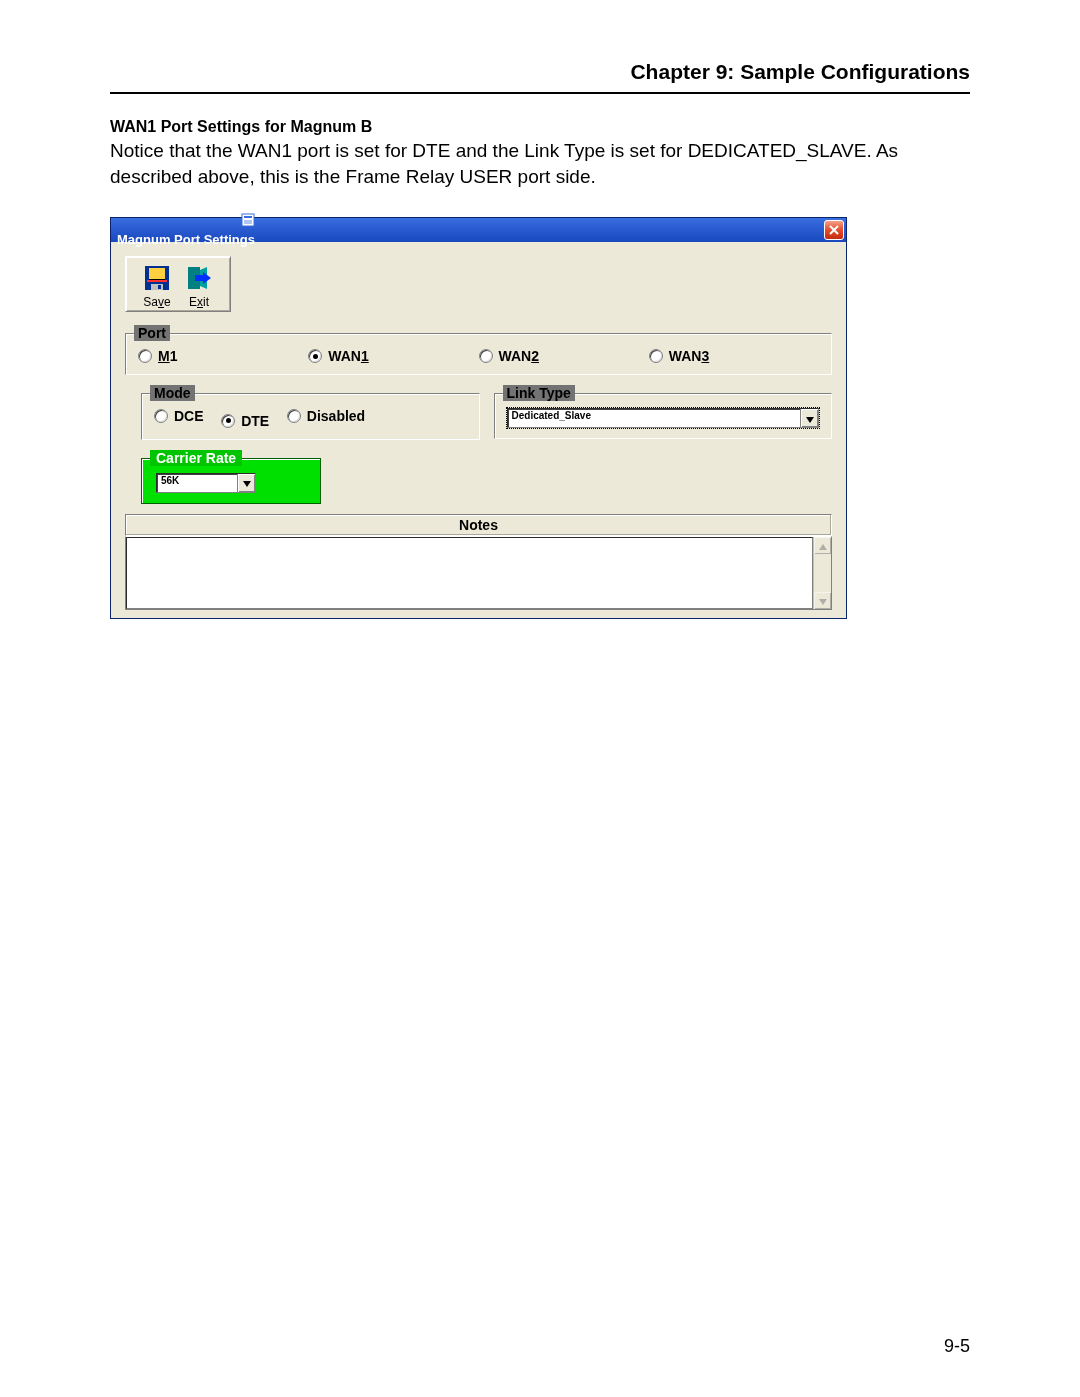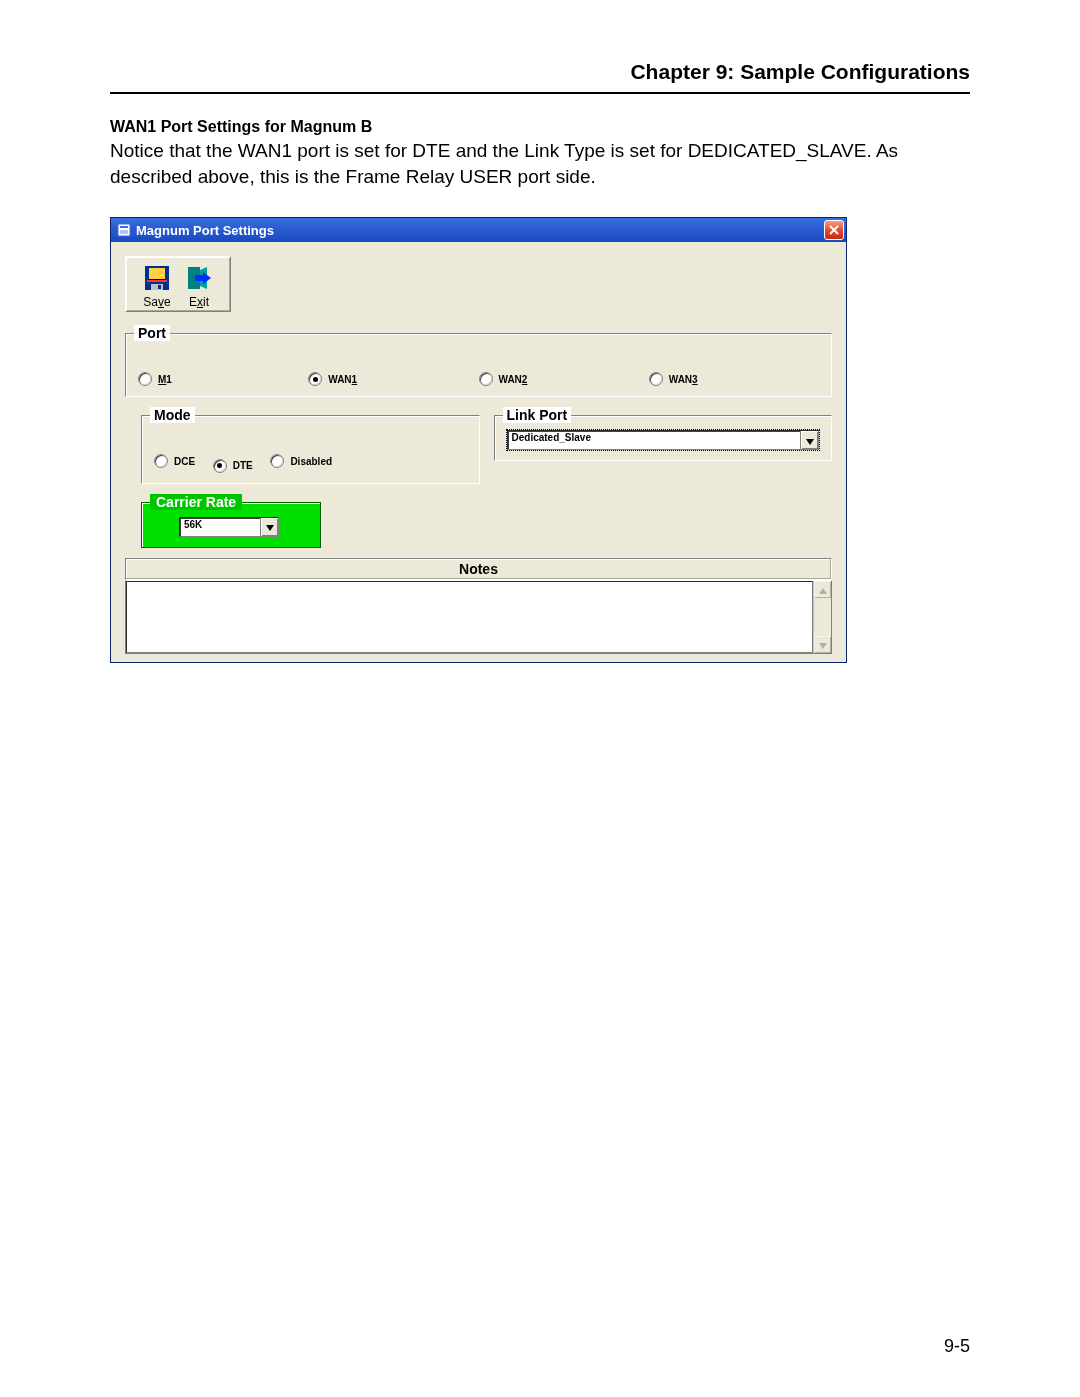--- a/index.html
+++ b/index.html
@@ -54,21 +54,21 @@
   }
   .titlebar {
     height: 24px;
     background: linear-gradient(to bottom, #3a6ee0 0%, #2a5bd0 45%, #1a49bf 100%);
     display: flex;
     align-items: center;
     justify-content: space-between;
     padding: 0 2px 0 6px;
     color: #fff;
   }
-  .titlebar-left { display: flex; align-items: flex-start; gap: 5px; }
+  .titlebar-left { display: flex; align-items: flex-end; gap: 5px; flex-direction: column; }
   .titlebar-icon {
     width: 14px; height: 14px;
     display: inline-flex; align-items: center; justify-content: center;
   }
   .titlebar-title { font-size: 13px; font-weight: bold; }
   .close-btn {
     width: 20px; height: 20px;
     background: linear-gradient(to bottom, #f79e88 0%, #e24e2e 50%, #c52b0e 100%);
     border: 1px solid #fff;
     border-radius: 3px;
@@ -108,34 +108,34 @@
     border-right-color: #fff;
     border-bottom-color: #fff;
     box-shadow: inset 1px 1px 0 #fff, 1px 1px 0 #aca899 inset;
     padding: 14px 12px 10px 12px;
     margin-top: 18px;
   }
   .group-legend {
     position: absolute;
     top: -9px;
     left: 8px;
-    background: #ffffff;
+    background: #737373;
     padding: 0 4px;
     font-size: 14px;
     font-weight: bold;
   }
   .legend-green { color: #fff; background: #00c400; padding: 0 6px; }
 
   .row { display: flex; gap: 14px; padding-left: 16px; }
   .col { flex: 1; }
 
   .radio {
     display: inline-flex; align-items: center;
     gap: 6px;
-    font-size: 10px; font-weight: bold; margin-top: 24px;
+    font-size: 14px; font-weight: bold;
   }
   .radio-dot {
     width: 12px; height: 12px; border-radius: 50%;
     border: 1px solid #808080;
     background: #fff;
     box-shadow: inset -1px -1px 0 #dfdfdf, inset 1px 1px 0 #404040;
     display: inline-flex; align-items: center; justify-content: center;
   }
   .radio-dot.checked::after {
     content: "";
@@ -172,21 +172,21 @@
     border-left: 1px solid #808080;
     display: flex; align-items: center; justify-content: center;
     box-shadow: inset 1px 1px 0 #fff, inset -1px -1px 0 #808080;
   }
   .combo-btn svg { width: 8px; height: 6px; }
 
   .green-box {
     background: #00e000;
     padding: 14px 12px 10px 12px;
   }
-  .green-box .combo { width: 100px; margin-left: 25px; }
+  .green-box .combo { width: 100px; margin-left: 2px; }
 
   .notes-header {
     margin-top: 10px;
     text-align: center;
     font-weight: bold;
     font-size: 14px;
     border: 1px solid #808080;
     border-bottom-color: #fff;
     border-right-color: #fff;
     background: #ece9d8;
@@ -326,21 +326,21 @@
               </label>
               <label class="radio">
                 <span class="radio-dot"></span>
                 <span>Disabled</span>
               </label>
             </div>
           </div>
         </div>
         <div class="col">
           <div class="group">
-            <span class="group-legend">Link Port</span>
+            <span class="group-legend">Link Type</span>
             <div class="combo highlight">
               <div class="combo-text">Dedicated_Slave</div>
               <div class="combo-btn">
                 <span><svg viewBox="0 0 8 6">
                       <polygon points="0,0 8,0 4,6" fill="#000"></polygon>
                     </svg></span>
               </div>
             </div>
           </div>
         </div>

